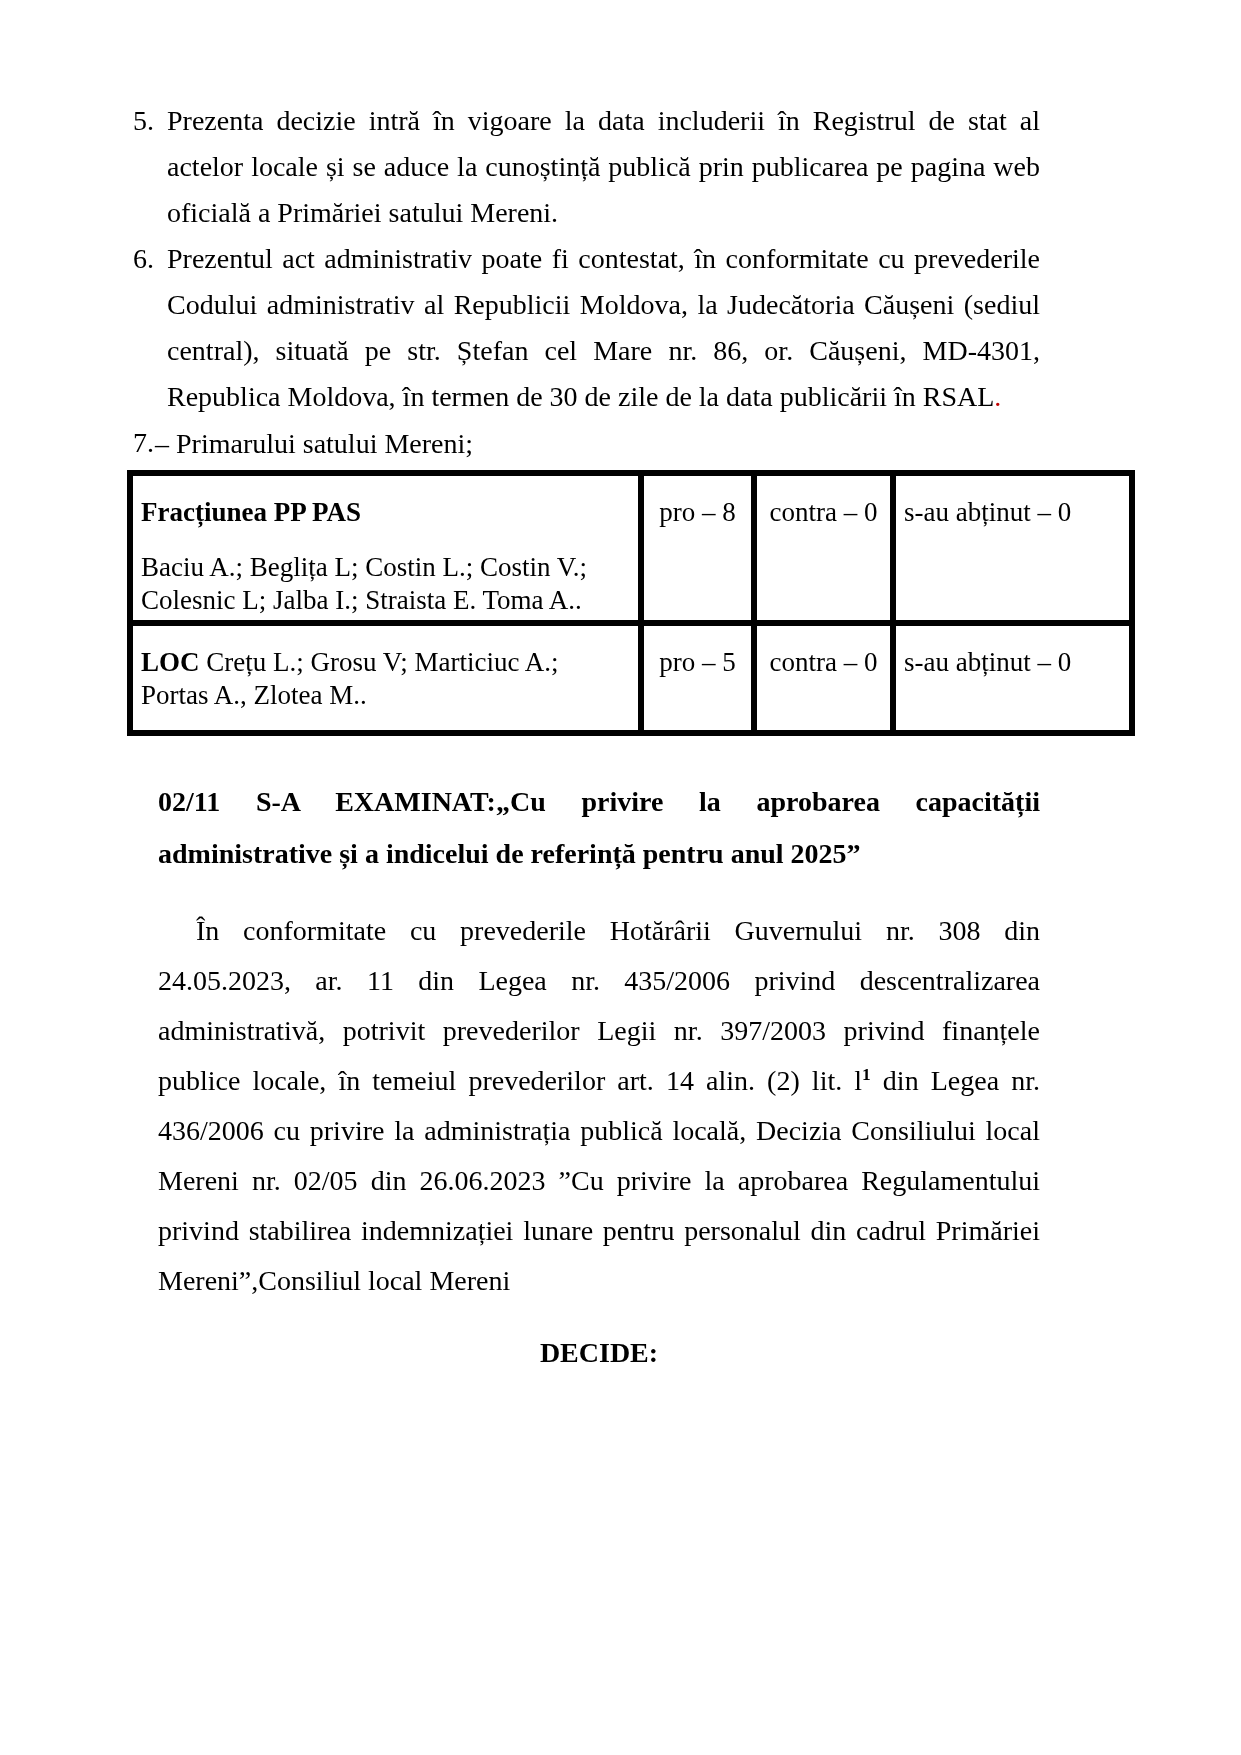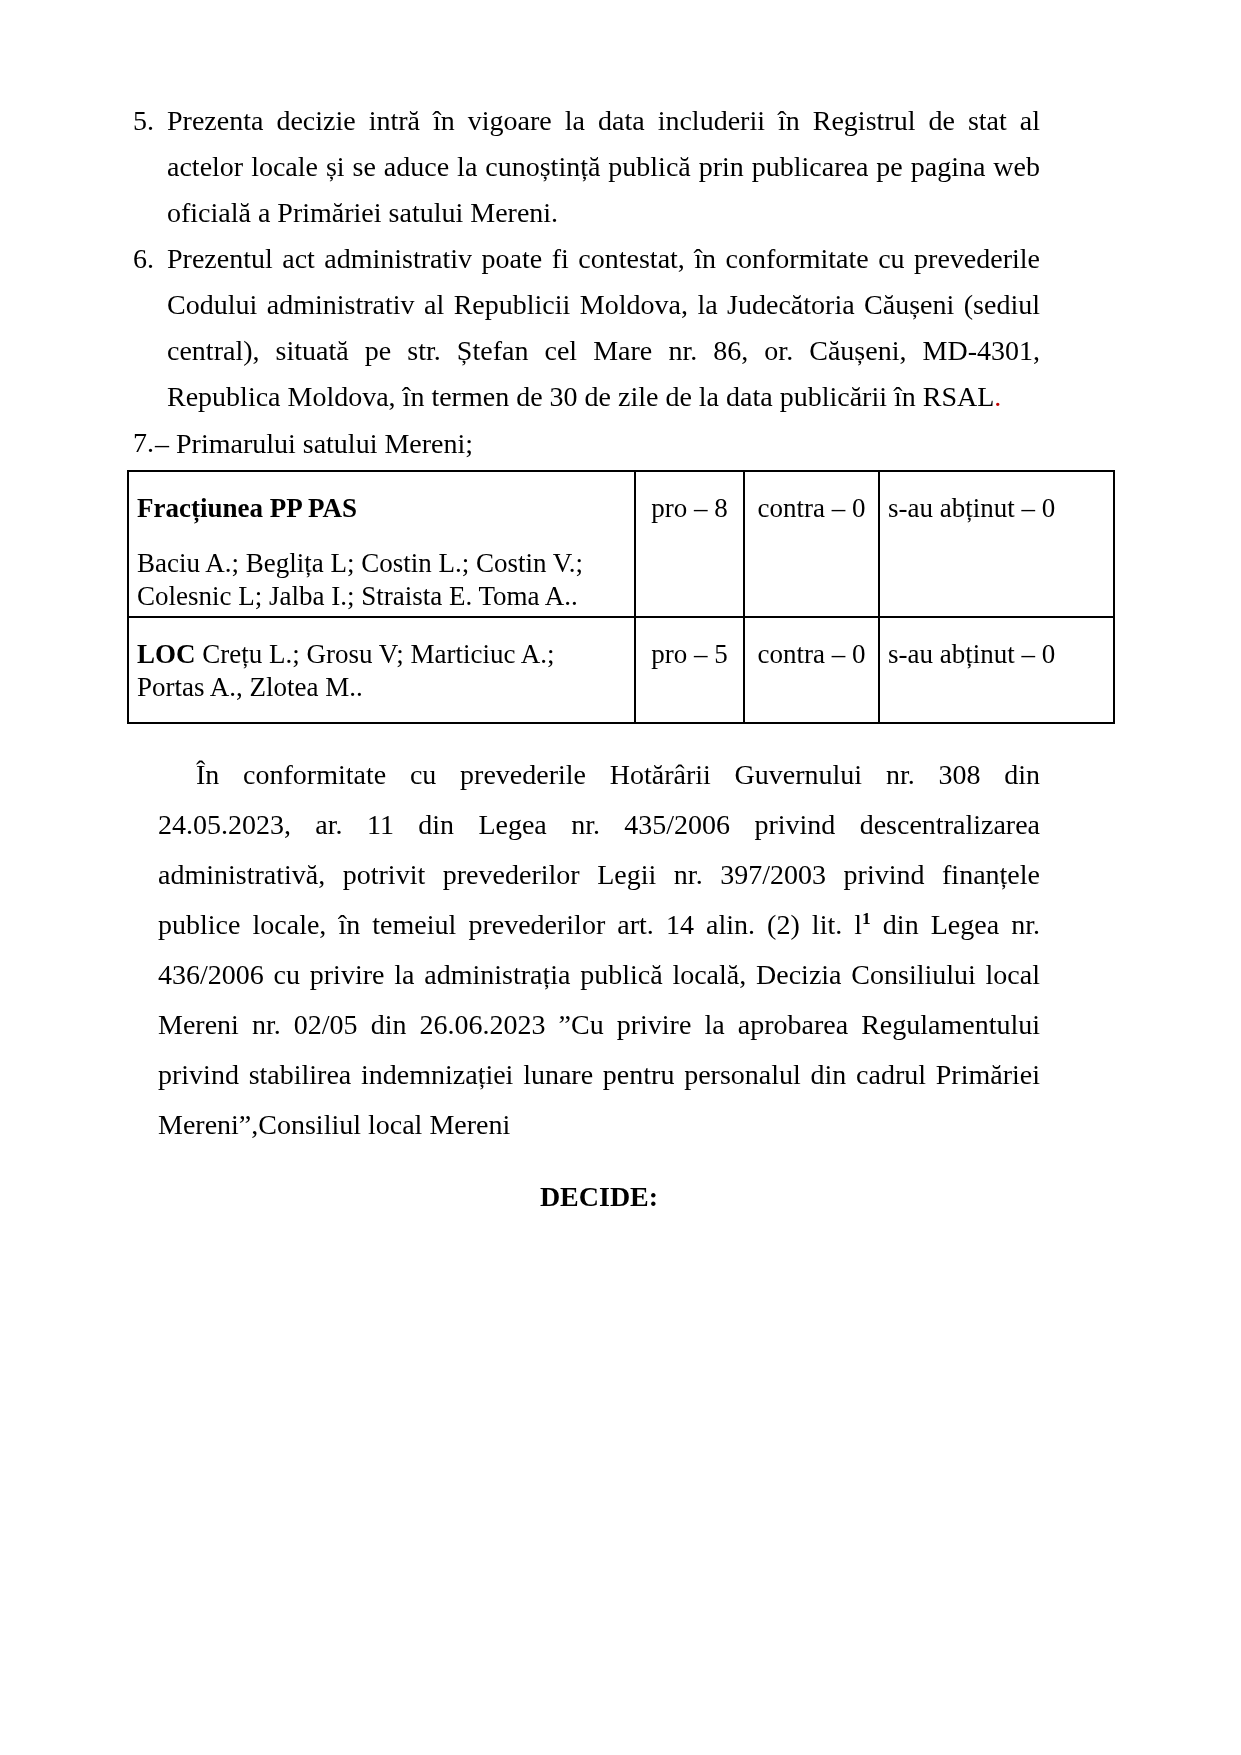--- a/index.html
+++ b/index.html
@@ -29,21 +29,21 @@
   .vote-label { margin-top: 6px; line-height: 44px; }
   table.vote-table {
     border-collapse: collapse;
     table-layout: fixed;
     width: 978px;
     margin-left: -6px;
     margin-top: 2px;
     font-size: 27px;
   }
   table.vote-table td {
-    border: 2px solid #000000;
+    border: 6px solid #000000;
     vertical-align: top;
     padding: 20px 8px 3px 8px;
     line-height: 33px;
   }
   td.c-faction { width: 489px; }
   td.c-pro { width: 91px; text-align: center; }
   td.c-contra { width: 117px; text-align: center; border-radius: 25px; }
   td.c-abst { width: 217px; text-align: left; }
   tr.row-1 td { height: 117px; }
   tr.row-2 td { height: 81px; }
@@ -118,18 +118,19 @@
     </tr>
     <tr class="row-2">
       <td class="c-faction"><span class="faction">LOC</span><span class="members"> Crețu L.; Grosu V; Marticiuc A.; Portas A., Zlotea M..</span></td>
       <td class="c-pro">pro – 5</td>
       <td class="c-contra">contra – 0</td>
       <td class="c-abst">s-au abținut – 0</td>
     </tr>
   </tbody>
     </table>
 
+  <div class="heading">02/11 S-A EXAMINAT:„Cu privire la aprobarea capacității administrative și a indicelui de referință pentru anul 2025”</div>
 
   <p class="preamble"><span>În conformitate cu prevederile Hotărârii Guvernului nr. 308 din 24.05.2023, ar. 11 din Legea nr. 435/2006 privind descentralizarea administrativă, potrivit prevederilor Legii nr. 397/2003 privind finanțele publice locale, în temeiul prevederilor art. 14 alin. (2) lit. l</span><sup>1</sup><span> din Legea nr. 436/2006 cu privire la administrația publică locală, Decizia Consiliului local Mereni nr. 02/05 din 26.06.2023 ”Cu privire la aprobarea Regulamentului privind stabilirea indemnizației lunare pentru personalul din cadrul Primăriei Mereni”,Consiliul local Mereni</span></p>
 
   <div class="decide">DECIDE:</div>
 
 </div>
 
 </body></html>

